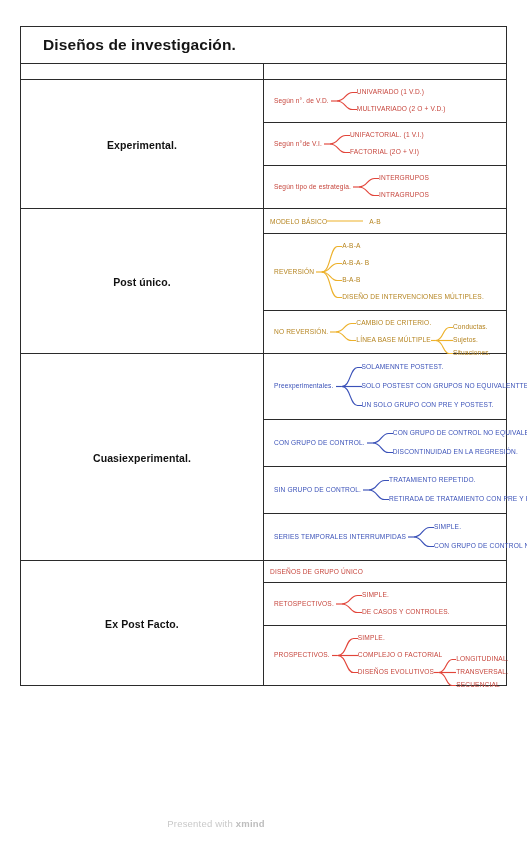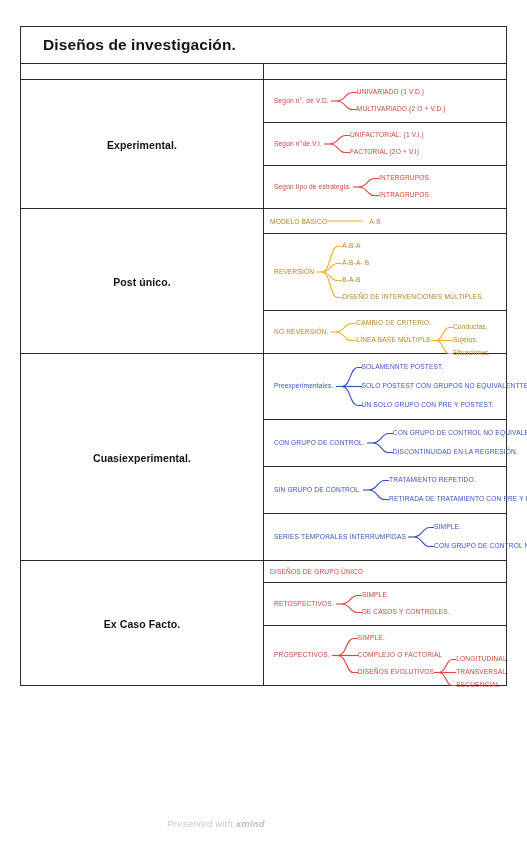--- a/index.html
+++ b/index.html
@@ -140,21 +140,20 @@
   
   .footer {
     position: absolute;
     left: 0;
     top: 818px;
     width: 432px;
     text-align: center;
     font-size: 9.5px;
     color: #c9c9c9;
     letter-spacing: .2px;
-    font-style: italic;
   }
   .footer b { color: #bdbdbd; font-weight: bold; }
 </style>
 </head>
 <body>
 
 <div id="page">
 
   <div class="table-wrap">
     <table class="tbl">
@@ -388,21 +387,21 @@
                     <span class="leaf-txt wide">SIMPLE.</span>
                   </div>
                   <div class="leaf" style="height: 19px; padding: 0px;">
                     <span class="leaf-txt wide">CON GRUPO DE CONTROL NO EQUIVALENTE.</span>
                   </div>
                 </div>
               </div>
             </td>
           </tr>
           <tr>
-            <td class="cat-cell" rowspan="3"><span class="cat-label">Ex Caso Facto.</span></td>
+            <td class="cat-cell" rowspan="3"><span class="cat-label">Ex Post Facto.</span></td>
             <td class="branch-cell c-red">
               <div class="single" style="padding-left: 0px;">
                 <span class="single-lbl">DISEÑOS DE GRUPO ÚNICO</span>
               </div>
             </td>
           </tr>
           <tr>
             <td class="branch-cell c-red">
               <div class="node-row" style="padding-left: 4px;">
                 <span class="root-lbl">RETOSPECTIVOS.</span>

